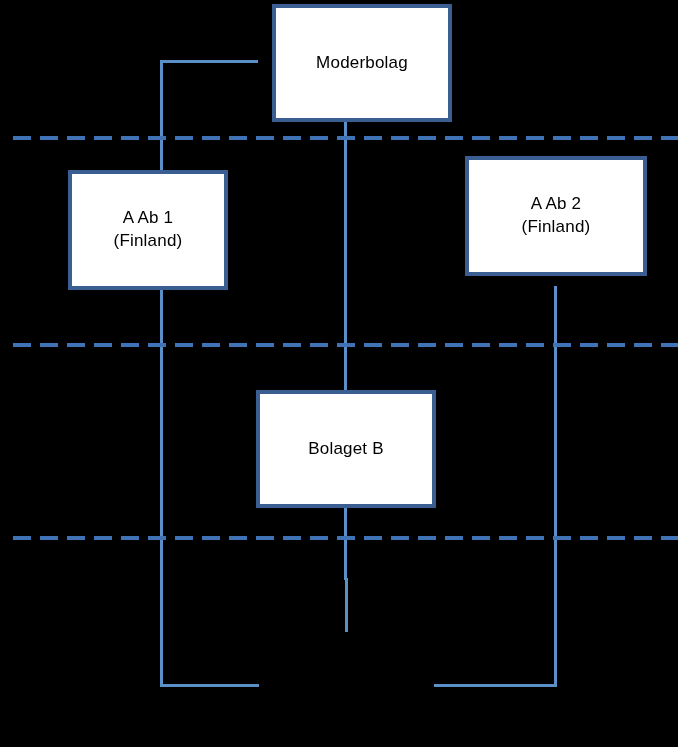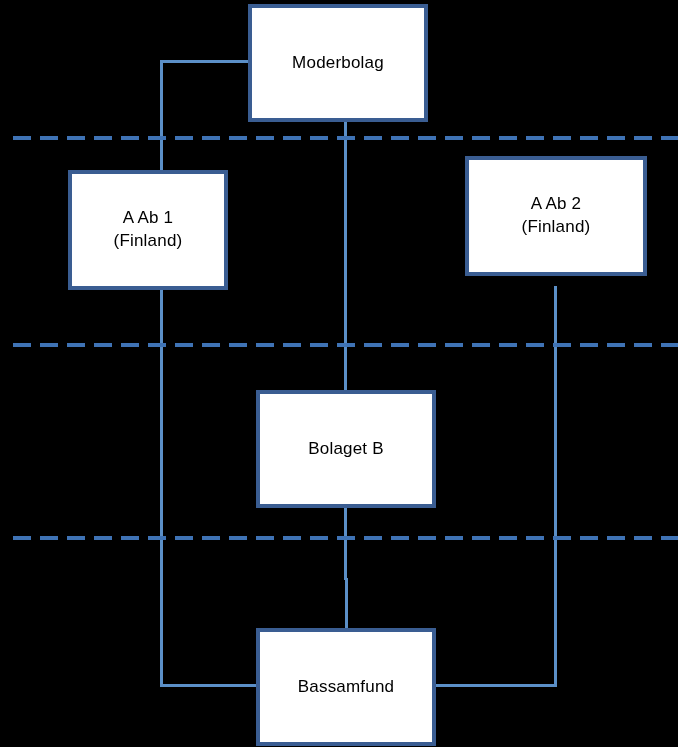--- a/index.html
+++ b/index.html
@@ -29,21 +29,21 @@
     z-index: 5;
   }
   .node .label {
     color: #000000;
     font-size: 17px;
     line-height: 1.35;
     letter-spacing: 0.2px;
     white-space: pre-line;
   }
 
-  #node-moderbolag { left: 248px; top: 4px;   width: 180px; height: 118px; }
+  #node-moderbolag { left: 272px; top: 4px;   width: 180px; height: 118px; }
   #node-a-ab-1     { left: 68px;  top: 170px; width: 160px; height: 120px; }
   #node-a-ab-2     { left: 465px; top: 156px; width: 182px; height: 120px; }
   #node-bolaget-b  { left: 256px; top: 390px; width: 180px; height: 118px; }
   #node-bassamfund { left: 256px; top: 628px; width: 180px; height: 118px; }
 
   
   .conn {
     position: absolute;
     background: #5B8FC7;
     z-index: 2;
@@ -117,17 +117,14 @@
 
   <div class="node" id="node-a-ab-2">
     <span class="label">A Ab 2
 (Finland)</span>
   </div>
 
   <div class="node" id="node-bolaget-b">
     <span class="label">Bolaget B</span>
   </div>
 
-  <div class="node" id="node-bassamfund">
-    <span class="label">Bassamfund</span>
-  </div>
 
 </div>
 
 </body></html>

